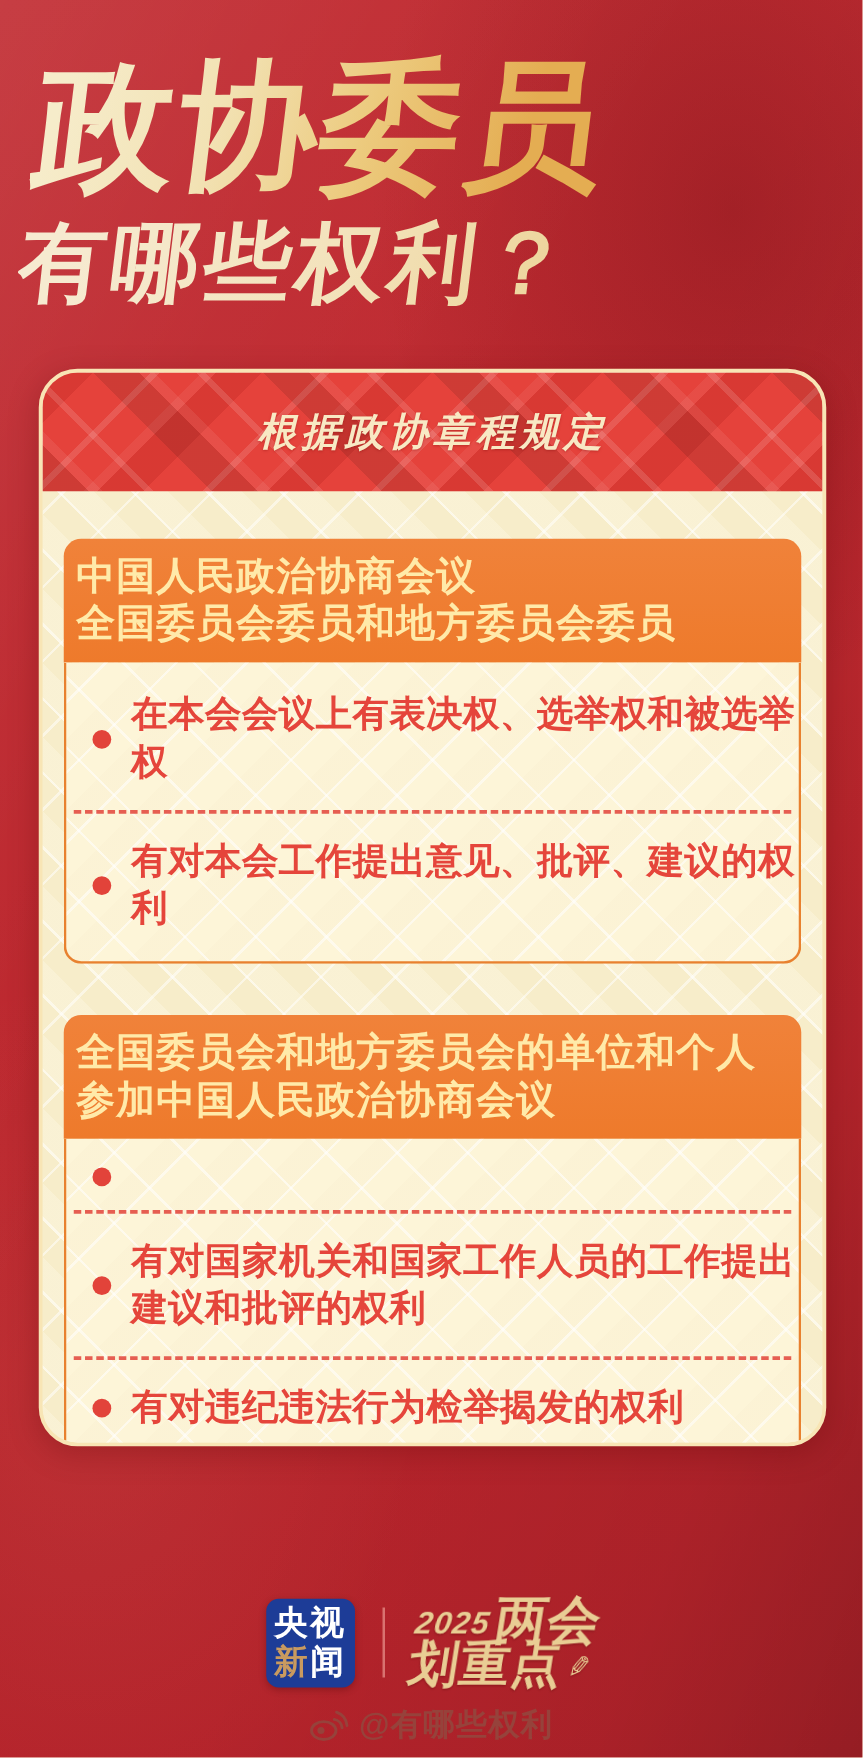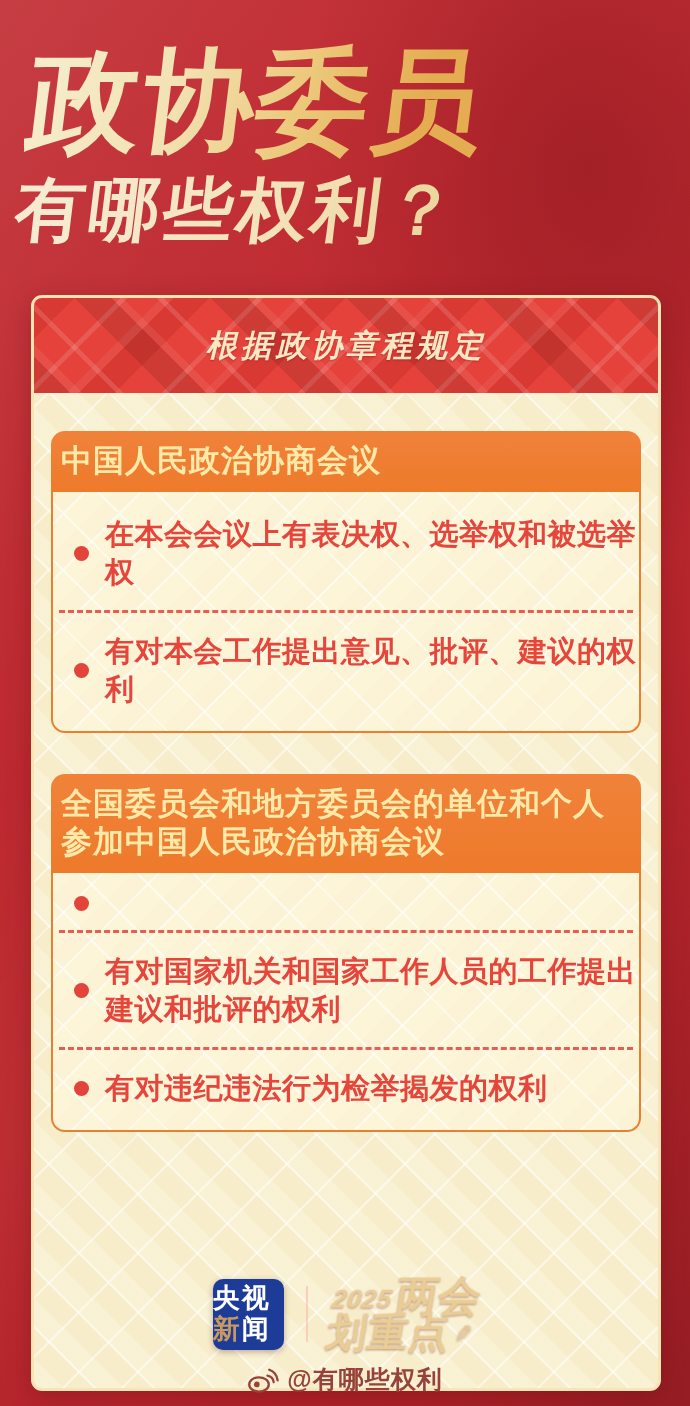--- a/index.html
+++ b/index.html
@@ -25,22 +25,22 @@
     -webkit-background-clip:text; background-clip:text; color:transparent;
   }
   .title-line2 {
     margin-top:12px; font-size:70px; font-weight:900; letter-spacing:4px; line-height:1.0;
     background:linear-gradient(100deg,#f6ead0 10%,#f3e3bc 55%,#edd49b 95%);
     -webkit-background-clip:text; background-clip:text; color:transparent;
   }
 
   
   .panel {
-    position:absolute; left:31px; top:295px; width:630px; height:1096px;
-    border:3px solid #f8e5b5; border-radius:11px; overflow:hidden;
+    position:absolute; left:31px; top:295px; width:630px; height:862px;
+    border:3px solid #f8e5b5; border-radius:31px; overflow:hidden;
     background-color:#f7edca;
     background-image:
       repeating-linear-gradient(45deg, rgba(255,255,255,0.5) 0 2px, rgba(255,255,255,0) 2px 42px),
       repeating-linear-gradient(-45deg, rgba(255,255,255,0.5) 0 2px, rgba(255,255,255,0) 2px 42px),
       repeating-linear-gradient(45deg, rgba(253,248,228,0.4) 0 21px, rgba(253,248,228,0) 21px 42px);
     box-shadow:0 6px 24px rgba(80,0,5,0.25);
   }
   .panel-header {
     height:95px; display:flex; align-items:center; justify-content:center;
     background-color:#e5423b;
@@ -79,21 +79,21 @@
   .bullet-text { color:#e5453b; font-size:29px; font-weight:700; line-height:38px; letter-spacing:0.5px; }
   .dashed-sep { border-top:3px dashed rgba(226,67,58,0.85); margin:0 6px; height:0; }
 
   
   .brand-row {
     position:absolute; left:0; top:1276px; width:100%; height:76px;
     display:flex; align-items:center; justify-content:center; gap:22px;
   }
   .cctv-logo {
     width:71px; height:71px; border-radius:10px; background:#1d3c97;
-    display:flex; flex-direction:column; align-items:flex-start; justify-content:center;
+    display:flex; flex-direction:column; align-items:center; justify-content:center;
     box-shadow:0 2px 6px rgba(60,0,5,0.3);
   }
   .cctv-line { color:#ffffff; font-size:27px; font-weight:900; line-height:31px; letter-spacing:2px; }
   .cctv-gold { color:#c99a5f; }
   .brand-divider { width:2px; height:56px; background:rgba(250,180,170,0.55); }
   .lianghui-logo { transform:skewX(-9deg); color:#e9cd94; line-height:1; filter:drop-shadow(0 1px 1px rgba(90,5,8,0.4)); }
   .lh-top { display:flex; align-items:flex-end; gap:4px; }
   .lh-year { font-size:25px; font-weight:900; font-style:italic; letter-spacing:1px; padding-bottom:6px; }
   .lh-big { font-size:42px; font-weight:900; letter-spacing:0; }
   .lh-bottom { display:flex; align-items:center; font-size:40px; font-weight:900; margin-top:-6px; letter-spacing:1px; }
@@ -121,20 +121,21 @@
   <section class="panel">
     <div class="panel-header">
       <div class="badge-text">根据政协章程规定</div>
     </div>
 
     <div class="panel-body">
 
       <article class="card">
         <div class="card-header">
           <div>中国人民政治协商会议</div>
+          <div>全国委员会委员和地方委员会委员</div>
         </div>
         <div class="card-body">
           <div class="bullet-row">
             <span class="bullet-dot"></span>
             <p class="bullet-text">在本会会议上有表决权、选举权和被选举权</p>
           </div>
           <div class="dashed-sep"></div>
           <div class="bullet-row">
             <span class="bullet-dot"></span>
             <p class="bullet-text">有对本会工作提出意见、批评、建议的权利</p>

